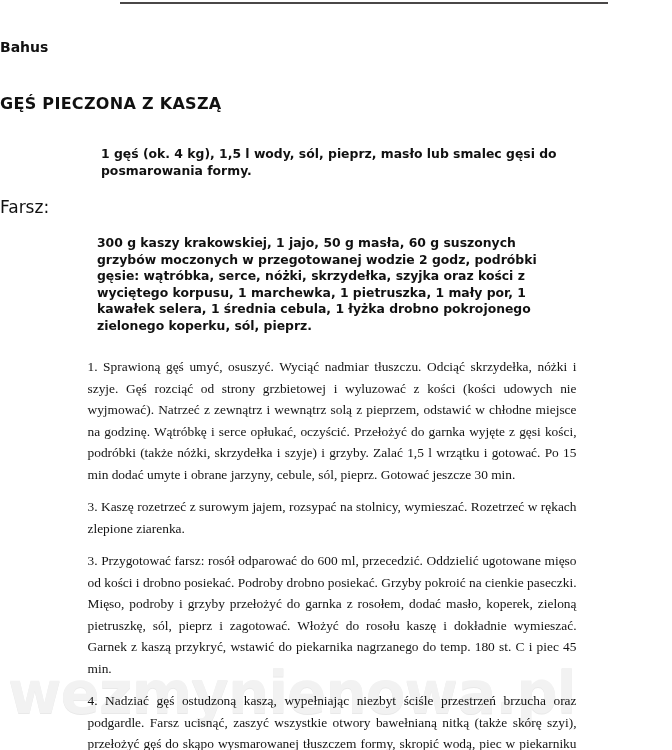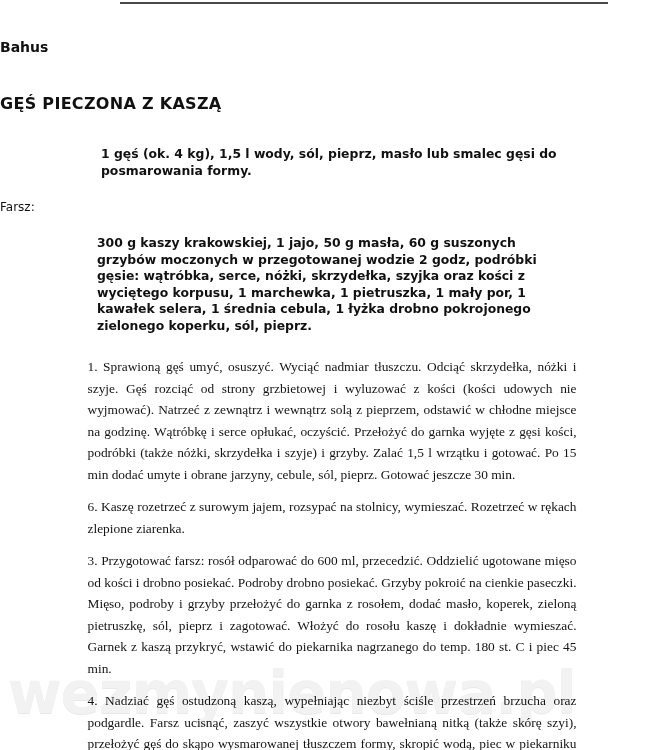--- a/index.html
+++ b/index.html
@@ -80,21 +80,21 @@
   .ingredients-main {
     margin: 27px auto 0 auto;
     width: 470px;
     font-size: 12.4px;
     font-weight: 700;
     line-height: 17px;
   }
 
   .farsz-label {
     margin-top: 20px;
-    font-size: 12px;
+    font-size: 17px;
     font-weight: 400;
     line-height: 17px;
   }
 
   .ingredients-stuffing {
     margin: 19px auto 0 auto;
     width: 478px;
     font-size: 12.4px;
     font-weight: 700;
     line-height: 16.5px;
@@ -131,18 +131,18 @@
   <div class="head-block">
     <div class="author">Bahus</div>
     <h1 class="recipe-title">GĘŚ PIECZONA Z KASZĄ</h1>
     <div class="ingredients-main">1 gęś (ok. 4 kg), 1,5 l wody, sól, pieprz, masło lub smalec gęsi do posmarowania formy.</div>
     <div class="farsz-label">Farsz:</div>
     <div class="ingredients-stuffing">300 g kaszy krakowskiej, 1 jajo, 50 g masła, 60 g suszonych grzybów moczonych w przegotowanej wodzie 2 godz, podróbki gęsie: wątróbka, serce, nóżki, skrzydełka, szyjka oraz kości z wyciętego korpusu, 1 marchewka, 1 pietruszka, 1 mały por, 1 kawałek selera, 1 średnia cebula, 1 łyżka drobno pokrojonego zielonego koperku, sól, pieprz.</div>
   </div>
 
   <div class="body-block">
     <p class="step">1. Sprawioną gęś umyć, osuszyć. Wyciąć nadmiar tłuszczu. Odciąć skrzydełka, nóżki i szyje. Gęś rozciąć od strony grzbietowej i wyluzować z kości (kości udowych nie wyjmować). Natrzeć z zewnątrz i wewnątrz solą z pieprzem, odstawić w chłodne miejsce na godzinę. Wątróbkę i serce opłukać, oczyścić. Przełożyć do garnka wyjęte z gęsi kości, podróbki (także nóżki, skrzydełka i szyje) i grzyby. Zalać 1,5 l wrzątku i gotować. Po 15 min dodać umyte i obrane jarzyny, cebule, sól, pieprz. Gotować jeszcze 30 min.</p>
-    <p class="step">6. Kaszę rozetrzeć z surowym jajem, rozsypać na stolnicy, wymieszać. Rozetrzeć w rękach zlepione ziarenka.</p>
+    <p class="step">3. Kaszę rozetrzeć z surowym jajem, rozsypać na stolnicy, wymieszać. Rozetrzeć w rękach zlepione ziarenka.</p>
     <p class="step">3. Przygotować farsz: rosół odparować do 600 ml, przecedzić. Oddzielić ugotowane mięso od kości i drobno posiekać. Podroby drobno posiekać. Grzyby pokroić na cienkie paseczki. Mięso, podroby i grzyby przełożyć do garnka z rosołem, dodać masło, koperek, zieloną pietruszkę, sól, pieprz i zagotować. Włożyć do rosołu kaszę i dokładnie wymieszać. Garnek z kaszą przykryć, wstawić do piekarnika nagrzanego do temp. 180 st. C i piec 45 min.</p>
     <p class="step">4. Nadziać gęś ostudzoną kaszą, wypełniając niezbyt ściśle przestrzeń brzucha oraz podgardle. Farsz ucisnąć, zaszyć wszystkie otwory bawełnianą nitką (także skórę szyi), przełożyć gęś do skąpo wysmarowanej tłuszczem formy, skropić wodą, piec w piekarniku nagrzanym do temp. 175 st. C ok. 3 godz. W czasie pieczenia obficie polewać wytopionym z gęsi tłuszczem. Podawać gorącą, pokrojoną na kawałki i ułożoną w całość na półmisku.</p>
   </div>
 
 </div>
 
 </body></html>

